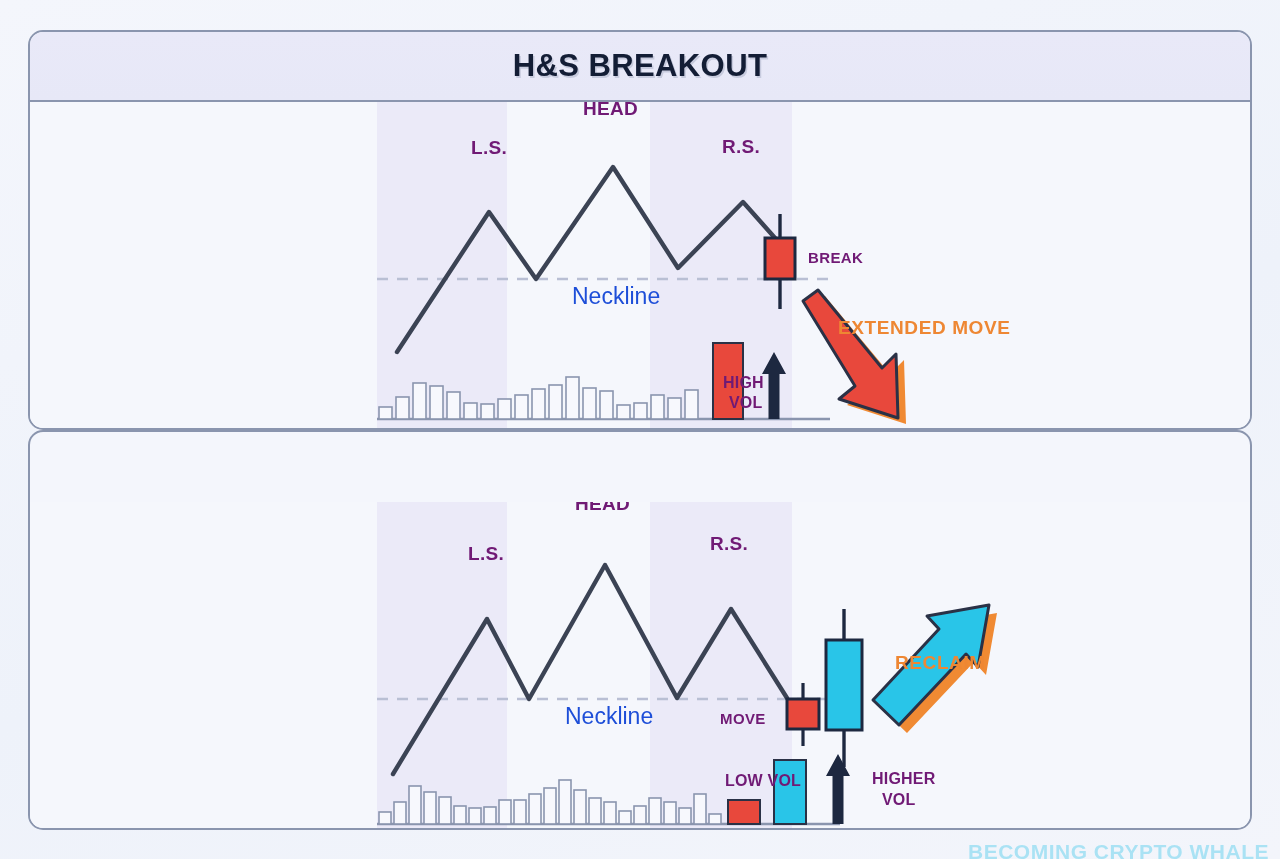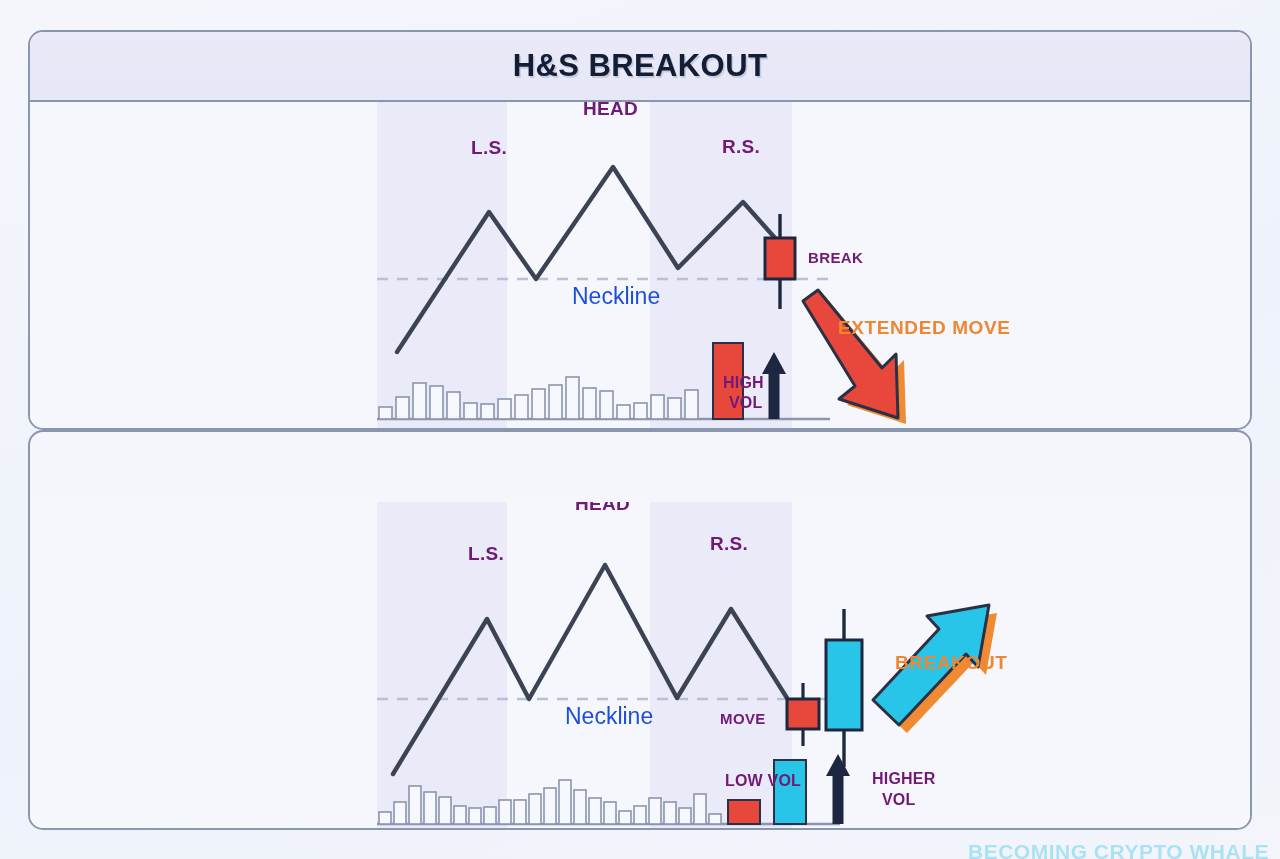--- a/index.html
+++ b/index.html
@@ -256,18 +256,18 @@
 
       <div class="lbl-neck" style="left:535px; top:201px;">Neckline</div>
 
       <div class="lbl lbl-break" style="left:690px; top:209px;">MOVE</div>
 
       <div class="lbl lbl-vol" style="left:695px; top:270px;">LOW VOL</div>
 
       <div class="lbl lbl-vol" style="left:834px; top:268px;margin-left:8px;">HIGHER</div>
       <div class="lbl lbl-vol" style="left:852px; top:289px;">VOL</div>
 
-      <div class="lbl-accent" style="left:865px; top:150px;">BREAKOUT</div>
+      <div class="lbl-accent" style="left:865px; top:150px;">RECLAIM</div>
     </div>
   </div>
 
   <div id="watermark">BECOMING CRYPTO WHALE</div>
 </div>
 
 </body></html>

